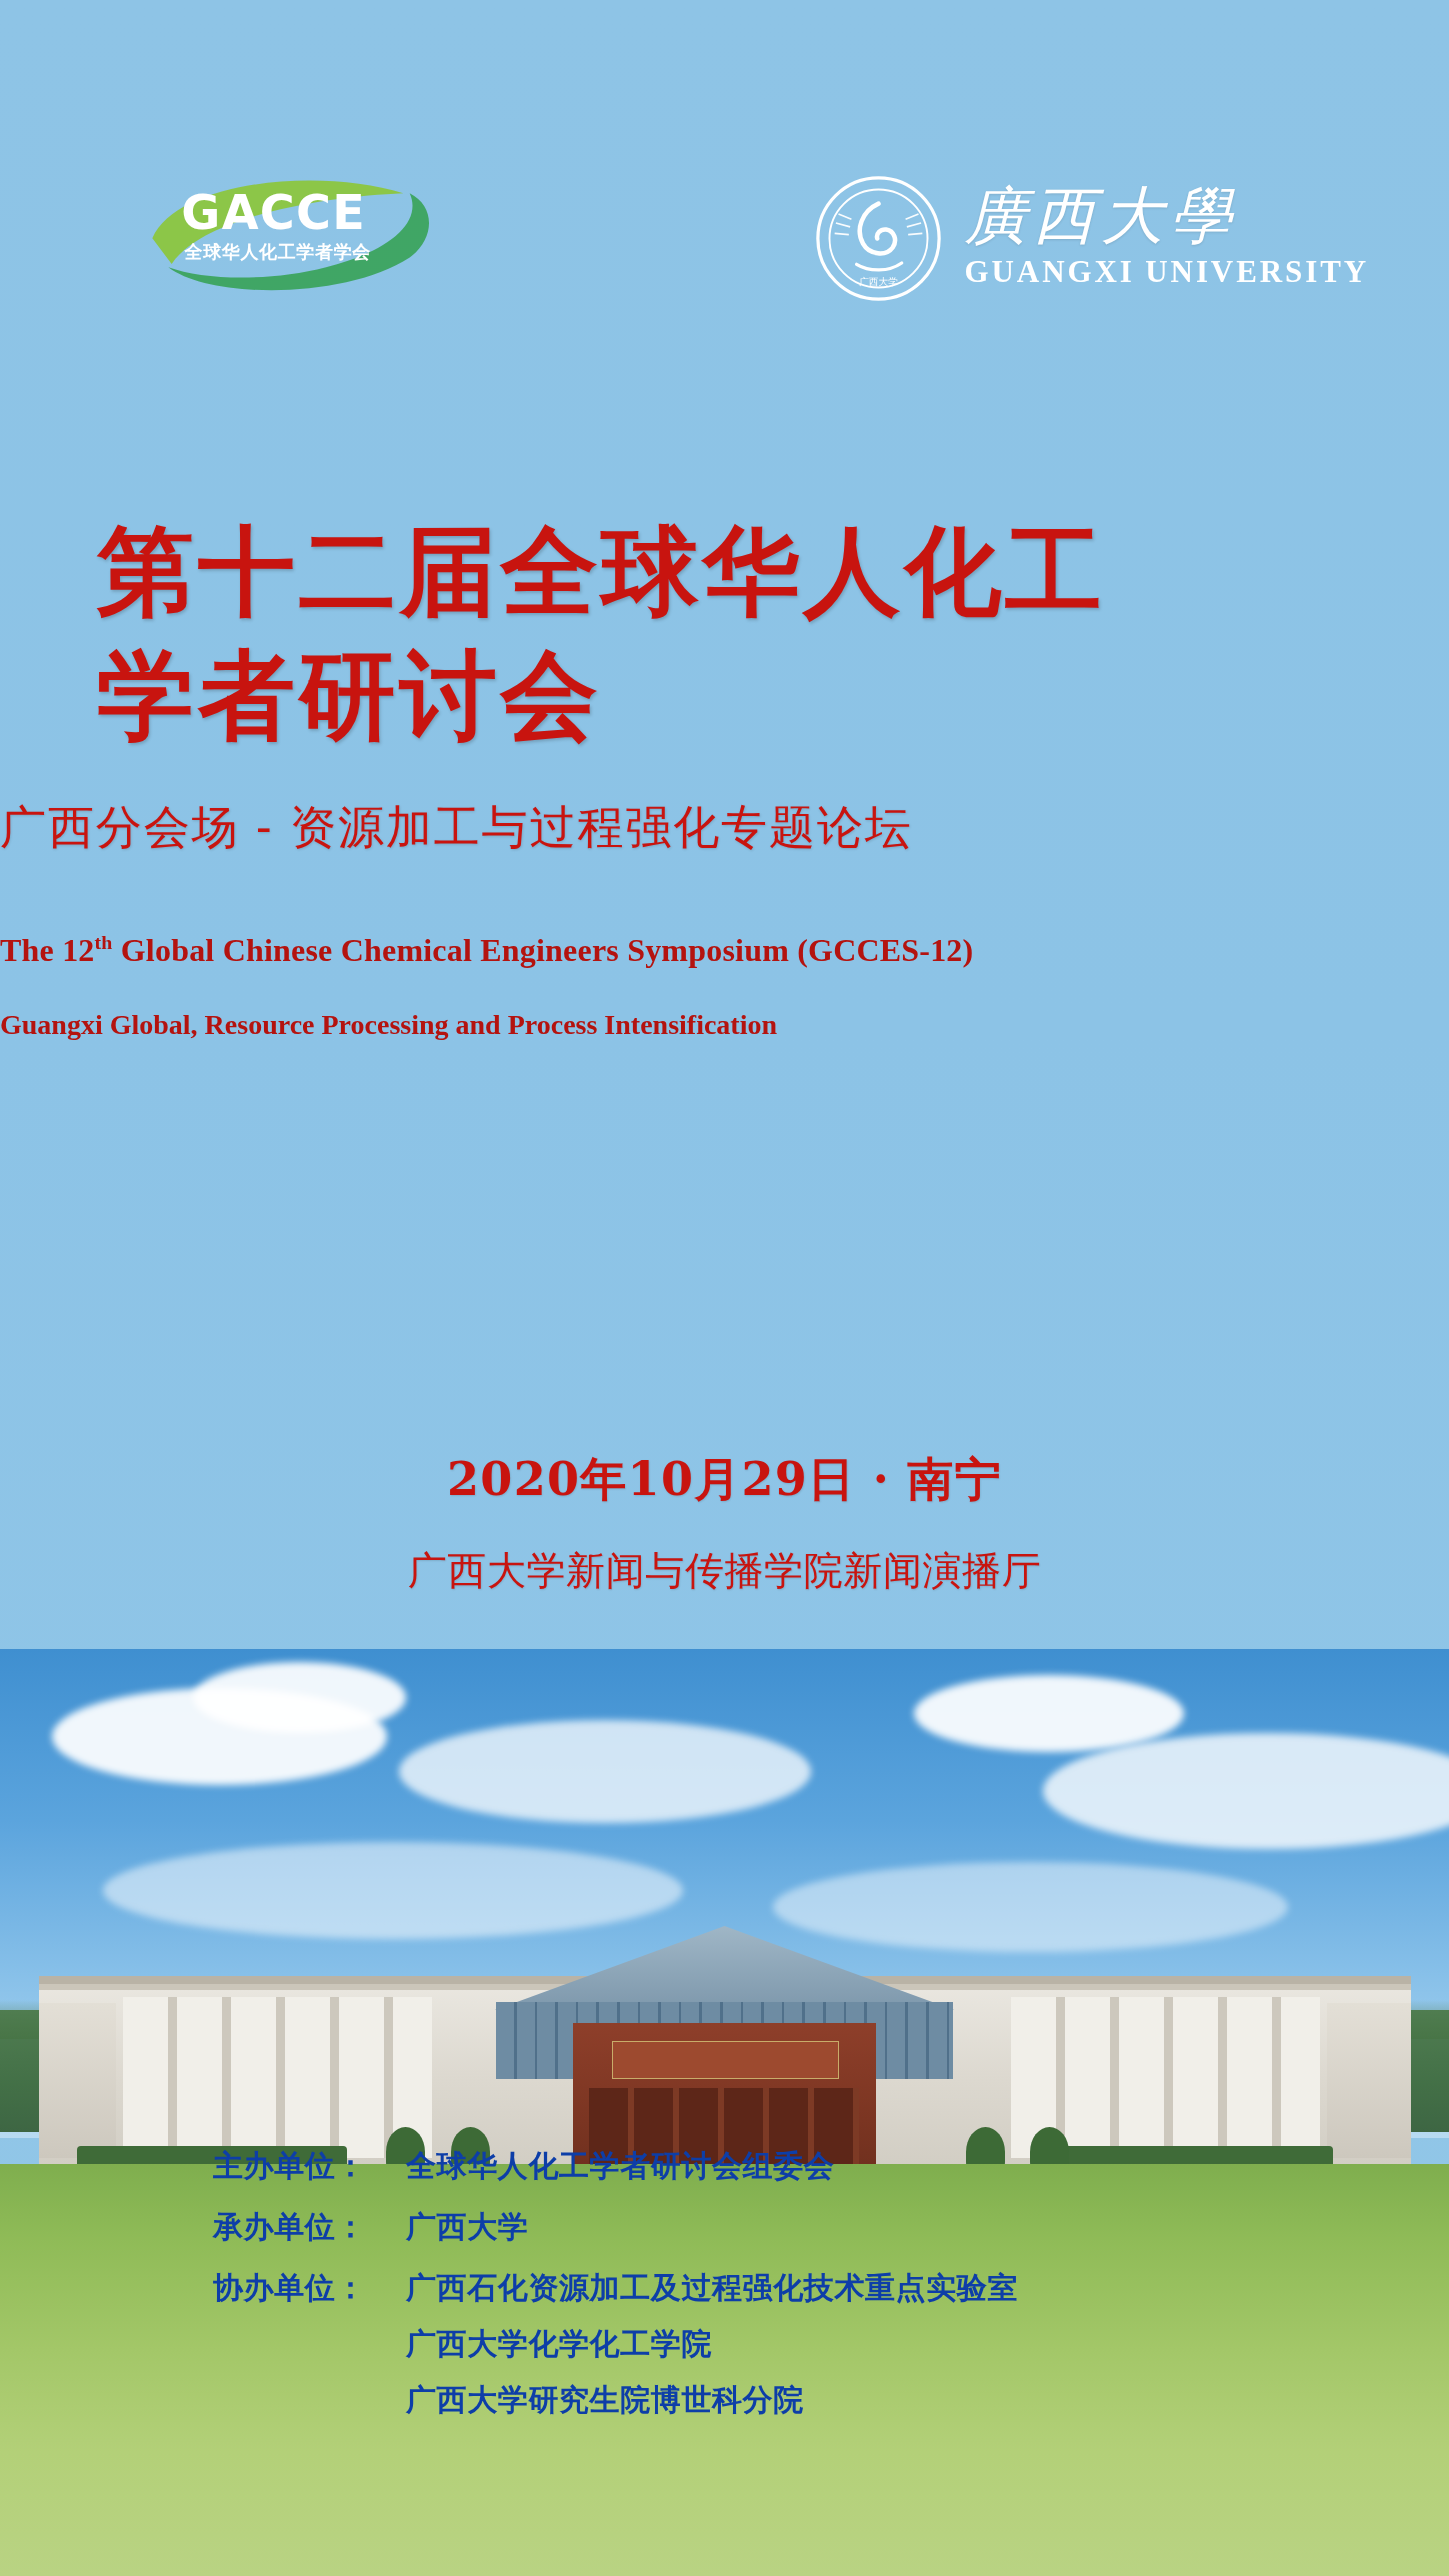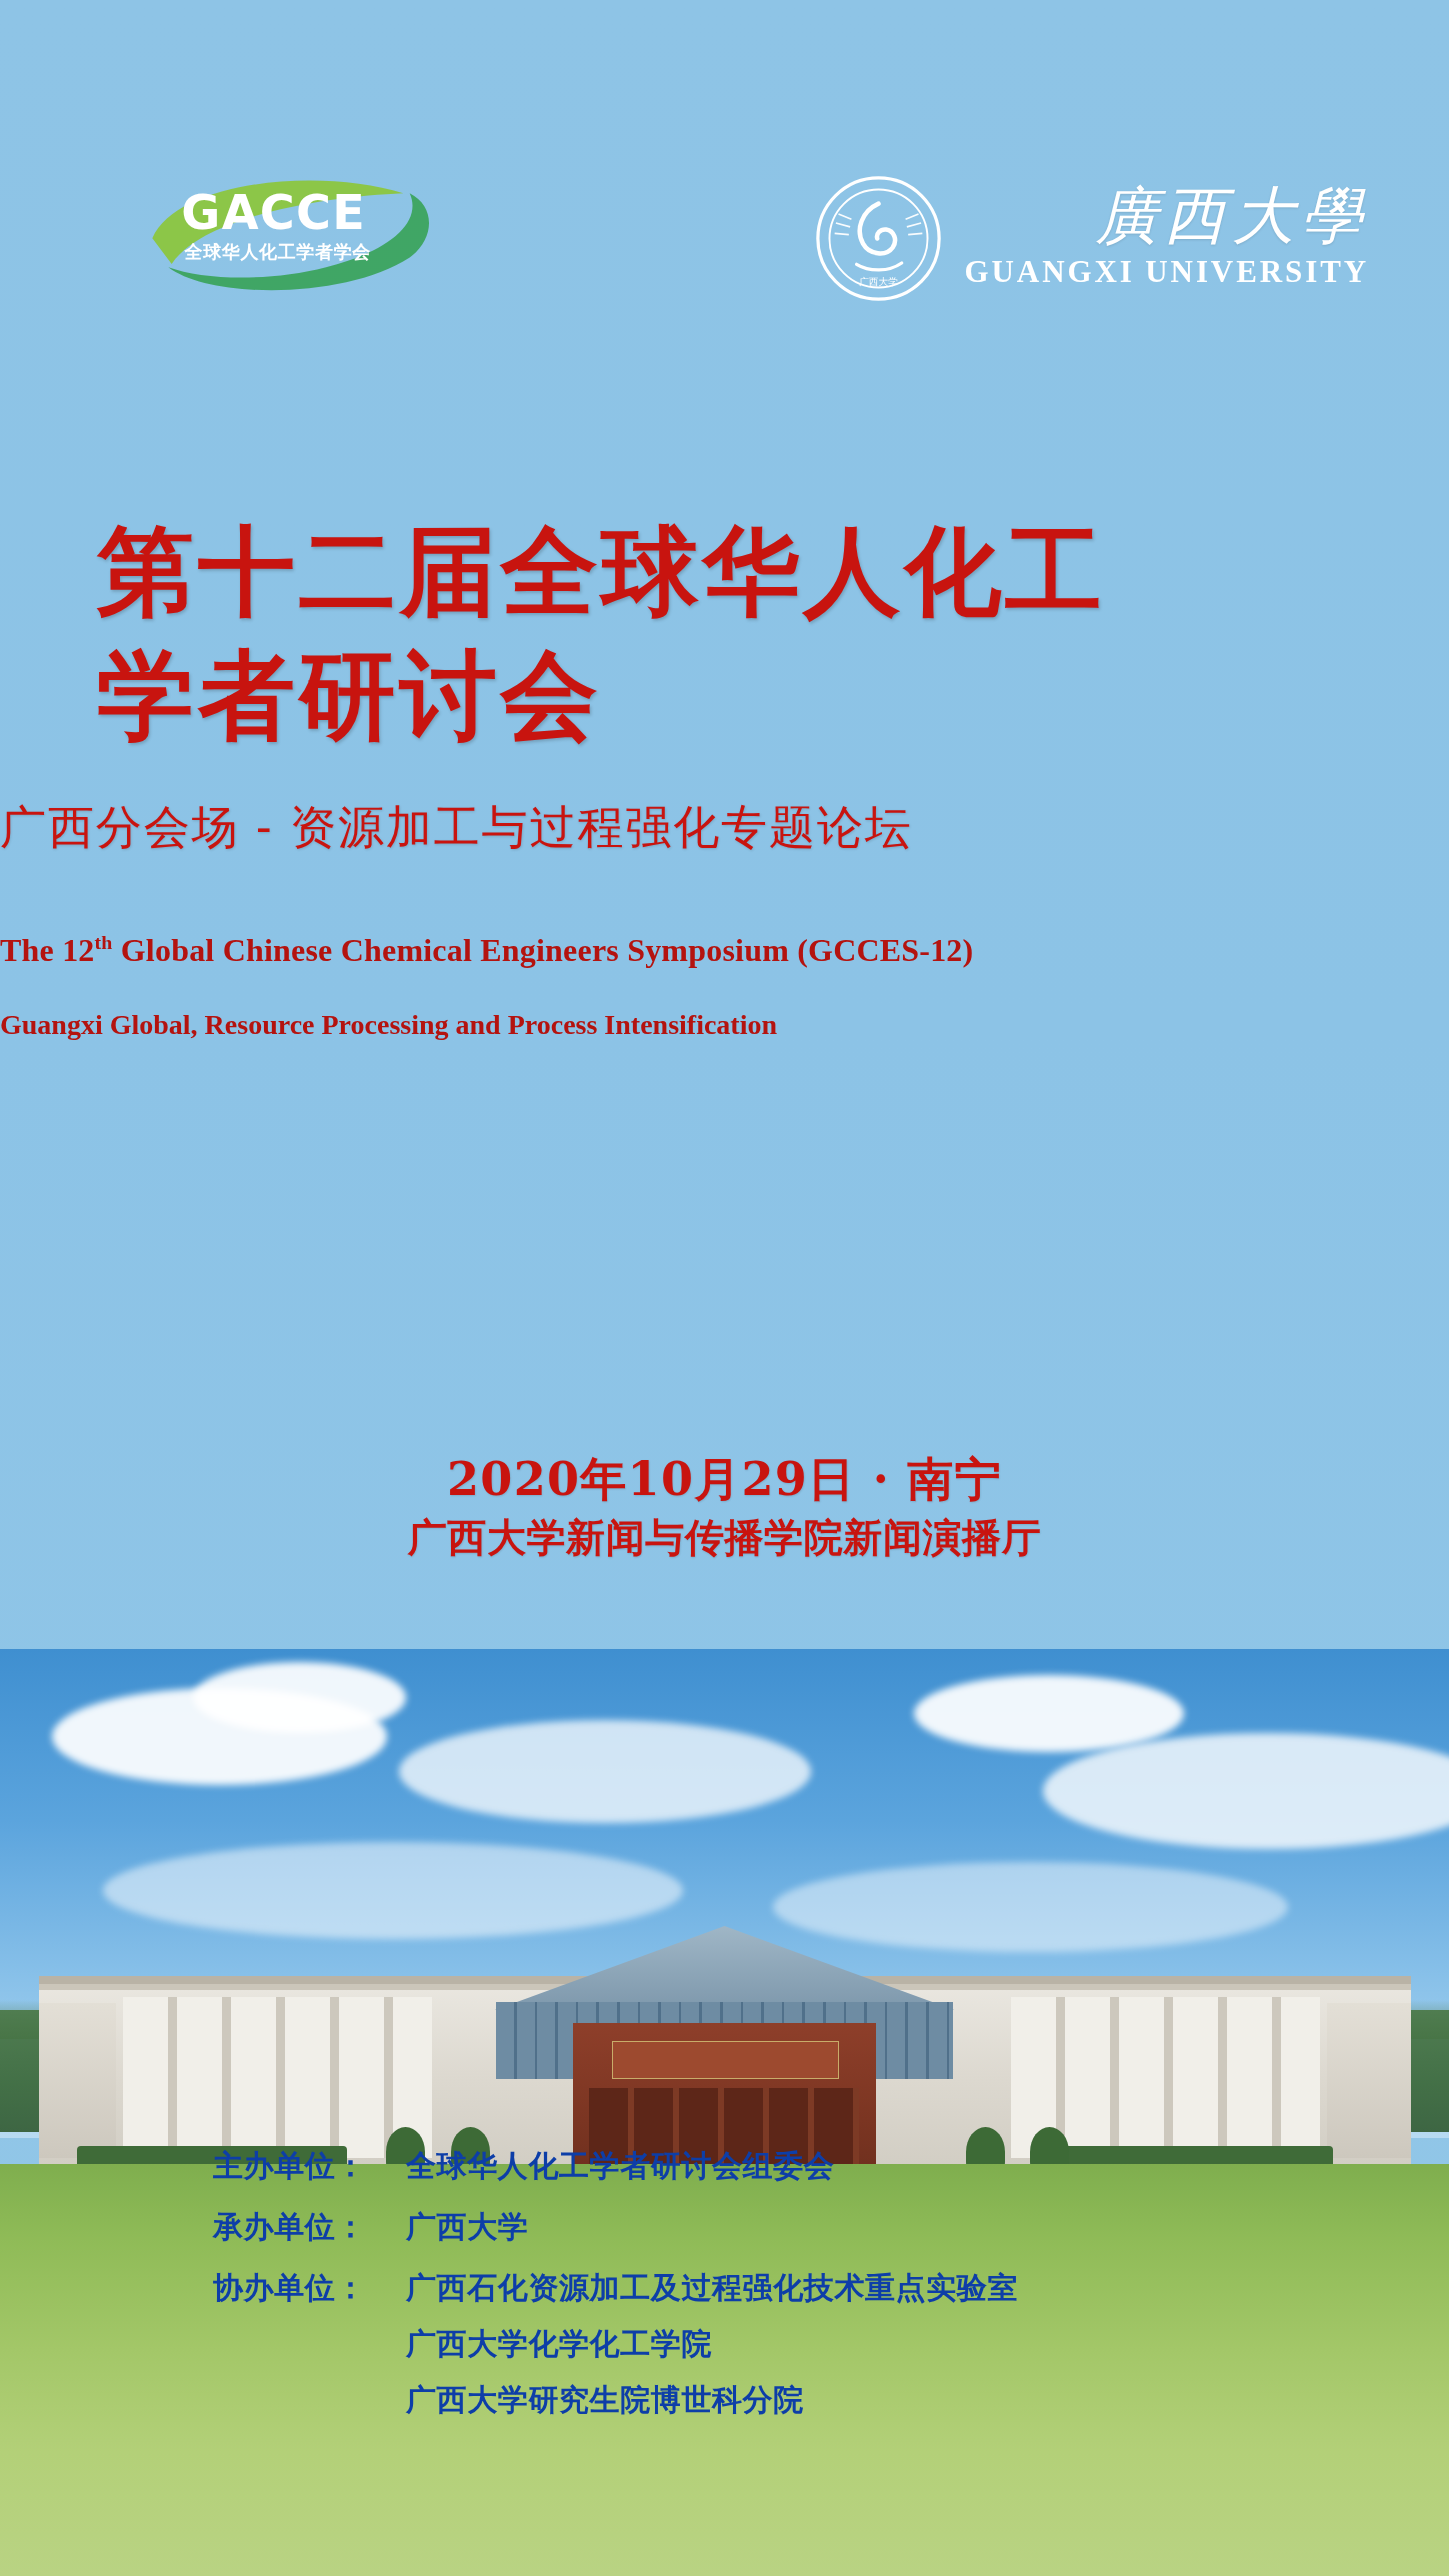--- a/index.html
+++ b/index.html
@@ -49,21 +49,21 @@
     width: 129px;
     height: 129px;
     flex: 0 0 129px;
     position: relative;
   }
   .gxu-seal svg { display:block; width:100%; height:100%; }
   .gxu-wordmark {
     margin-left: 22px;
     display: flex;
     flex-direction: column;
-    align-items: flex-end;
+    align-items: flex-start;
     justify-content: center;
     padding-bottom: 3.9px;
   }
   .gxu-cn {
     color: #ffffff;
     font-size: 62px;
     line-height: 1.05;
     letter-spacing: 6.4px;
     font-family: "DejaVu Serif", serif;
     font-style: italic;
@@ -135,23 +135,24 @@
   }
   .date-line {
     color: #c8140f;
     font-size: 46px;
     font-weight: 700;
     letter-spacing: 1.3px;
     font-family: "DejaVu Serif", "Liberation Serif", serif;
     text-shadow: 0.6px 1.3px 1.9px rgba(0,0,0,0.12);
   }
   .venue-line {
+    margin-top: 33px;
     color: #c8140f;
     font-size: 39px;
-    font-weight: 700;
+    font-weight: 400;
     letter-spacing: 0.6px;
     font-family: "DejaVu Serif", "Liberation Serif", serif;
     text-shadow: 0.6px 1.3px 1.9px rgba(0,0,0,0.12);
   }
 
   
   .photo {
     position: absolute;
     left: 0;
     top: 1649px;

